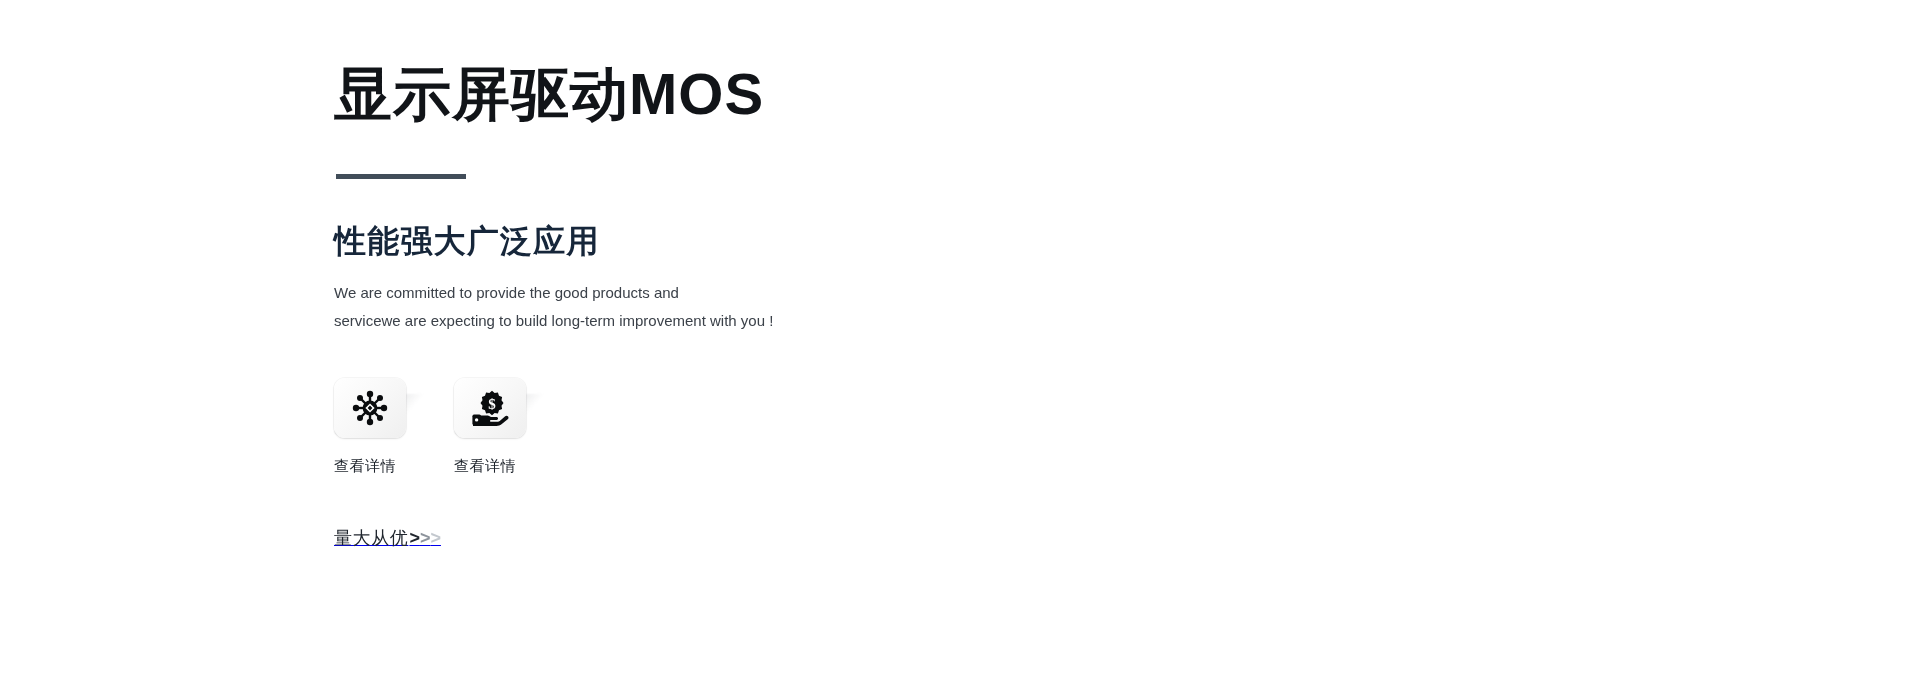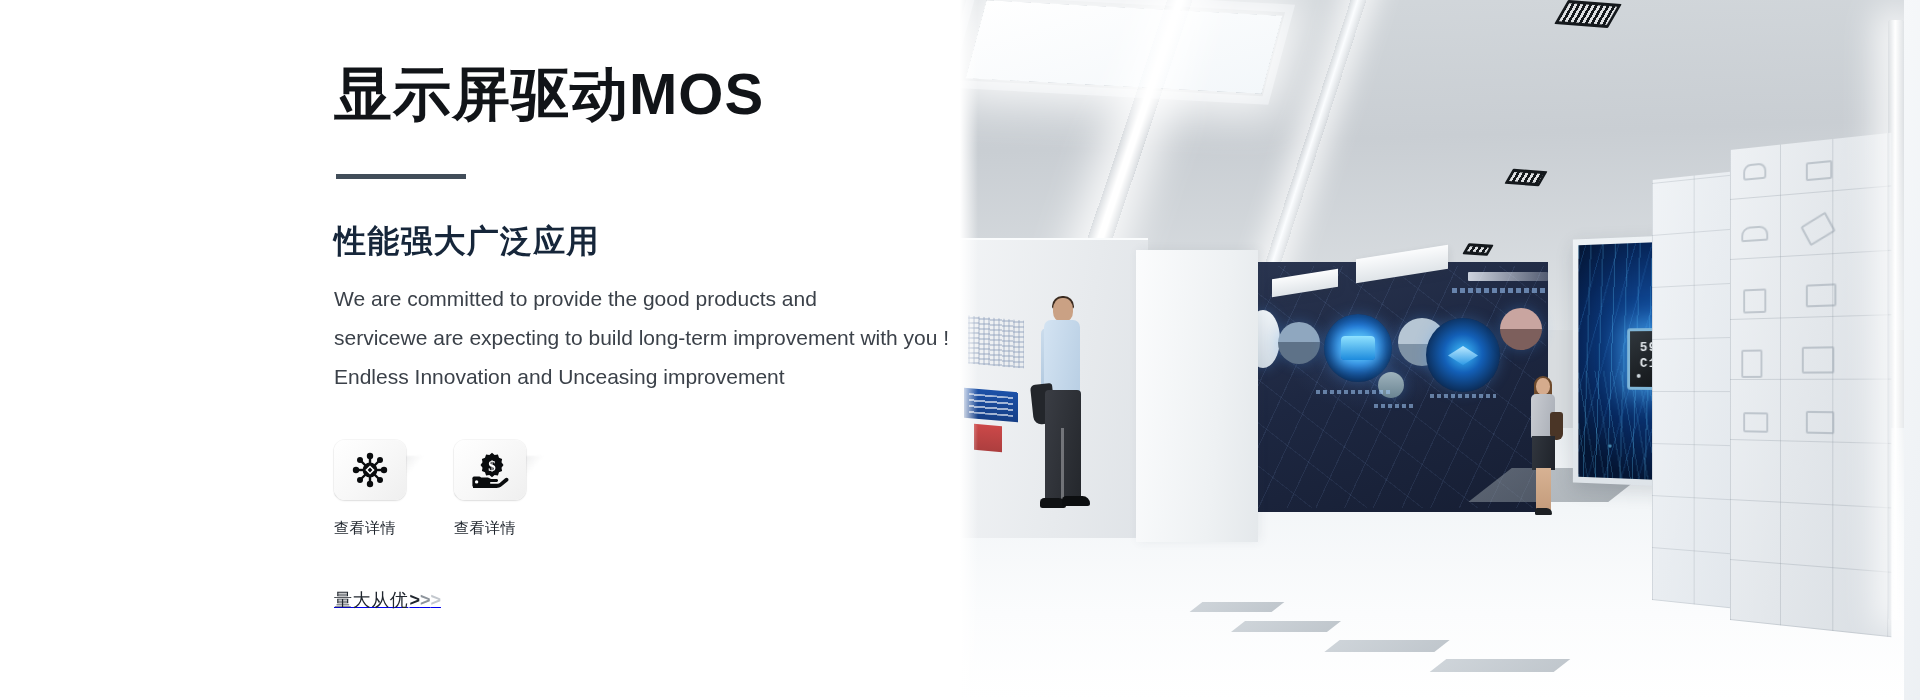--- a/index.html
+++ b/index.html
@@ -2,21 +2,21 @@
 <html lang="zh"><head>
 <meta charset="utf-8">
 <title>Display Driver MOS Banner</title>
 <style>
   * { margin:0; padding:0; box-sizing:border-box; }
   html,body { width:1920px; height:700px; overflow:hidden; }
   body {
     font-family:"Liberation Sans","DejaVu Sans",sans-serif;
     background:#ffffff;
   }
-  .banner { position:relative; width:1920px; height:700px; display:flex; background:#fff; }
+  .banner { position:relative; width:1920px; height:700px; display:flex; background:#fff;flex-direction:column; }
 
   
   .left-pane {
     position:relative;
     width:960px; height:700px;
     background:#ffffff;
     flex:0 0 960px;
     z-index:3;
   }
   .copy { position:absolute; left:334px; top:62px; width:560px; }
@@ -25,21 +25,21 @@
     font-size:58px; font-weight:700; color:#111418;
     letter-spacing:1px; line-height:1.12; white-space:nowrap;
   }
   .rule { width:130px; height:5px; background:#414d59; margin:47px 0 0 2px; }
 
   .subhead {
     margin-top:42px;
     font-size:32px; font-weight:700; color:#16263a;
     letter-spacing:1.2px; line-height:1.3;
   }
-  .para { margin-top:16px; font-size:21px; line-height:1.88; color:#3b4149; font-weight:400; }
+  .para { margin-top:16px; font-size:15px; line-height:1.88; color:#3b4149; font-weight:400; }
   .para-line { white-space:nowrap; }
 
   
   .features { margin-top:43px; display:flex; gap:28px; }
   .feature { width:92px; }
   .fe-chip {
     position:relative;
     width:72px; height:60px; border-radius:11px;
     background:linear-gradient(135deg,#ffffff 0%,#f7f7f7 55%,#efefef 100%);
     box-shadow:0 1px 2px rgba(0,0,0,.10), 0 0 0 1px rgba(0,0,0,.035);
@@ -373,21 +373,20 @@
 
       <h1 class="headline">显示屏驱动MOS</h1>
 
       <div class="rule"></div>
 
       <h2 class="subhead">性能强大广泛应用</h2>
 
       <div class="para">
         <div class="para-line">We are committed to provide the good products and</div>
         <div class="para-line">servicewe are expecting to build long-term improvement with you !</div>
-        <div class="para-line">Endless Innovation and Unceasing improvement</div>
       </div>
 
       
       <div class="features">
 
 
         <div class="feature">
           <div class="fe-chip">
             <span>
               <svg width="36" height="36" viewBox="0 0 36 36">

